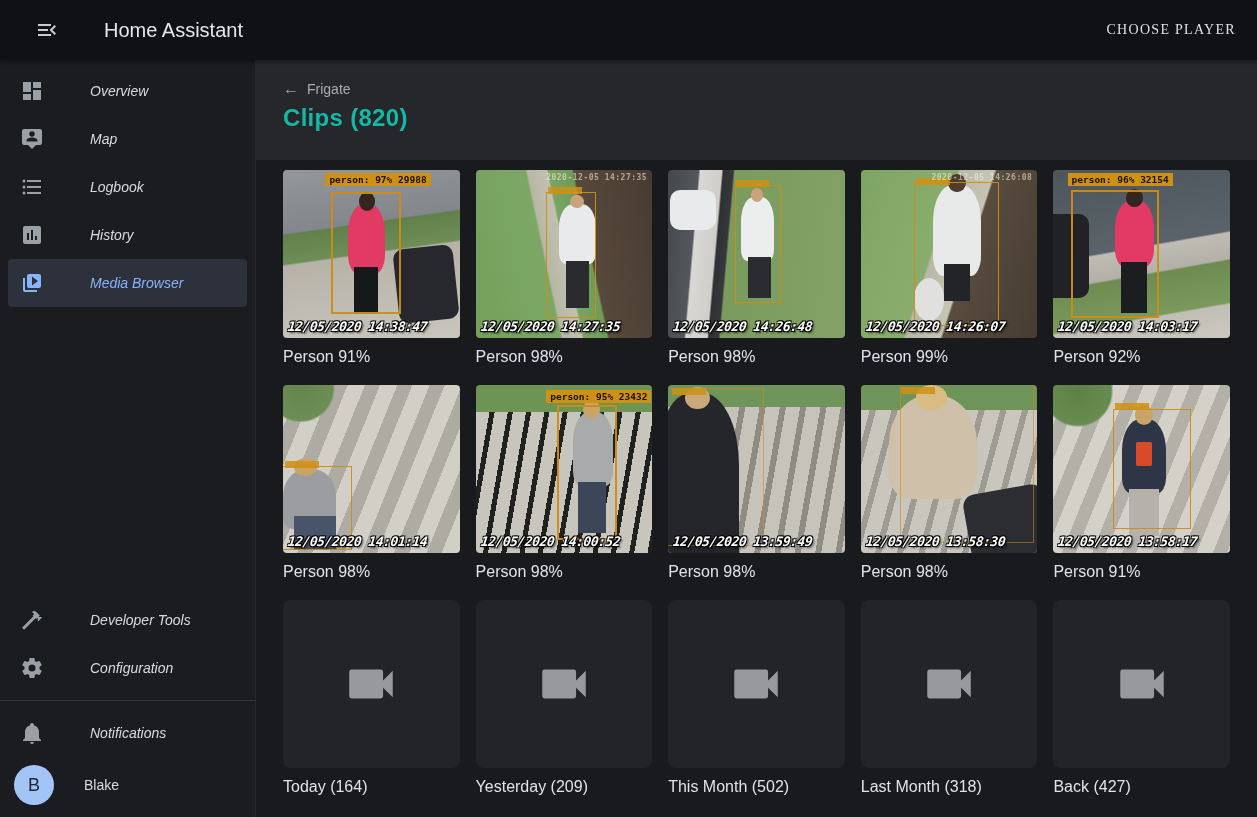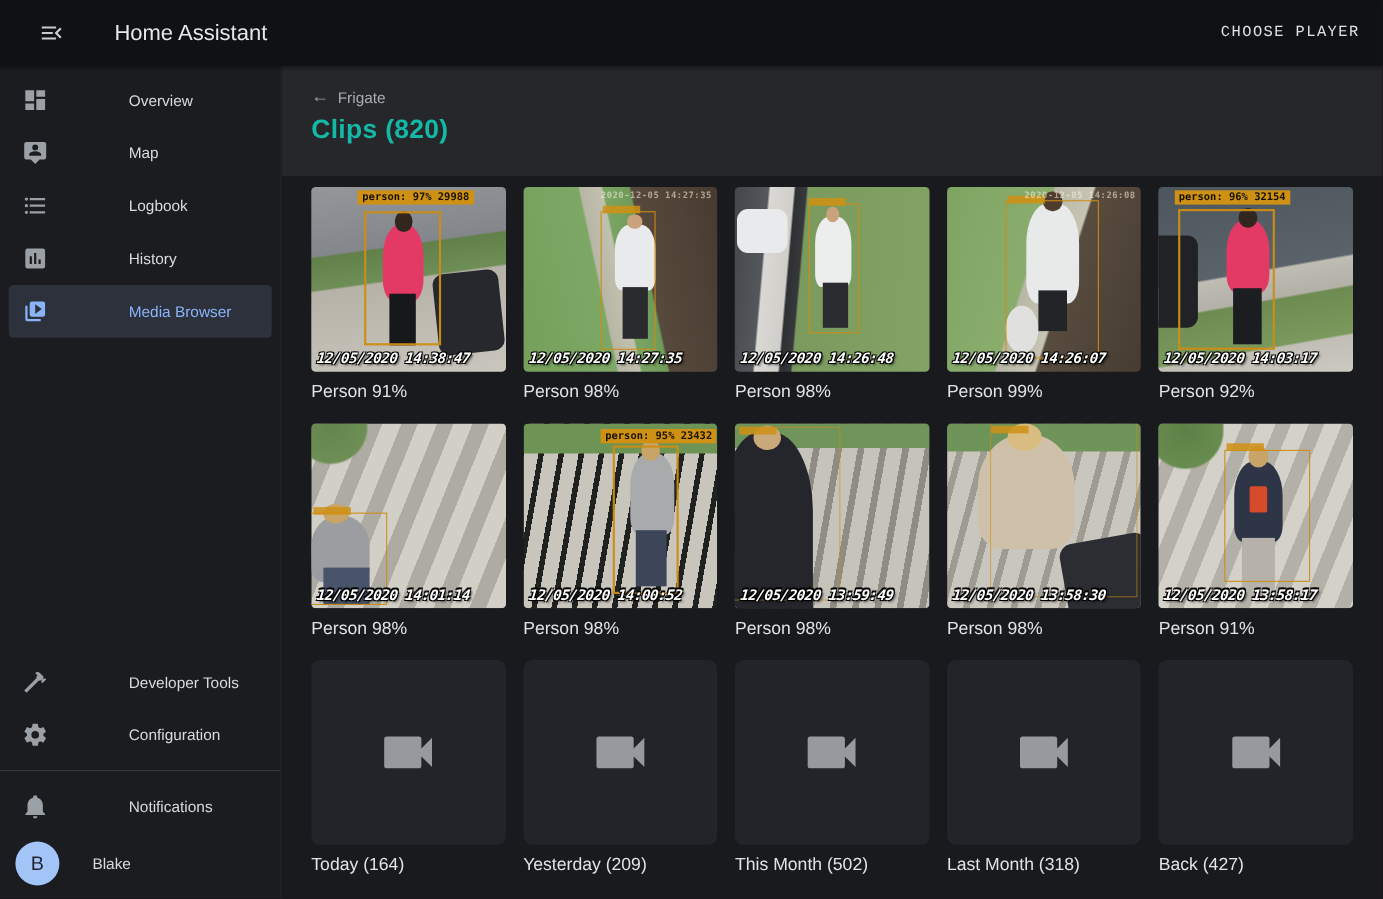--- a/index.html
+++ b/index.html
@@ -12,31 +12,31 @@
   .topbar { grid-column:1 / 3; background:#101114; display:flex; align-items:center;
     color:#e6e7e9; box-shadow:0 2px 4px rgba(0,0,0,.4); position:relative; z-index:5; }
   .topbar-left { width:256px; display:flex; align-items:center; padding-left:35px; flex:none; }
   .menu-btn { width:24px; height:24px; cursor:pointer; flex:none; }
   .menu-btn svg { fill:#c9cbce; }
   .ha-title { margin-left:45px; font-size:20px; font-weight:400; color:#e6e7e9; white-space:nowrap; }
   .topbar-main { margin-left:87px; display:flex; flex-direction:column; }
   .tb-title { font-size:20px; color:#e8e9eb; }
   .tb-sub { font-size:13px; color:#9da0a3; margin-top:3px; }
   .choose-player { margin-left:auto; margin-right:21px; background:none; border:none;
-    color:#dfe0e2; font-family:Liberation Mono, monospace; font-size:14px; font-weight:500;
+    color:#dfe0e2; font-family:Liberation Serif, serif; font-size:14px; font-weight:500;
     letter-spacing:1.3px; cursor:pointer; }
 
   
   .sidebar { background:#1b1c20; border-right:1px solid rgba(255,255,255,.06);
     display:flex; flex-direction:column; padding:7px 0 4px 0; }
   .side-item { height:48px; margin:0 8px; padding-left:12px; border-radius:4px;
     display:flex; align-items:center; cursor:pointer; flex:none; }
   .side-item .icon { width:24px; height:24px; flex:none; }
   .side-item .icon svg { fill:#9aa0a6; }
-  .side-item .lbl { margin-left:73px; font-size:14px; font-weight:500; color:#d9dadd; white-space:nowrap; }
+  .side-item .lbl { margin-left:46px; font-size:14px; font-weight:500; color:#d9dadd; white-space:nowrap;font-style:italic; }
   .side-item.active { background:#2c313c; }
   .side-item.active .icon svg { fill:#8ab4f8; }
   .side-item.active .lbl { color:#8ab4f8; }
   .flex-spacer { flex:1; }
   .sidebar-divider { height:1px; background:#33353a; margin:8px 0; flex:none; }
   .user-item { height:56px; margin:0 8px; padding-left:6px; display:flex; align-items:center; cursor:pointer; flex:none; }
   .avatar { width:40px; height:40px; border-radius:50%; background:#a3c4f7; color:#1f2430;
     font-size:18px; display:flex; align-items:center; justify-content:center; flex:none; }
   .user-item .lbl { margin-left:30px; font-size:14px; font-weight:500; color:#d9dadd; }
 

